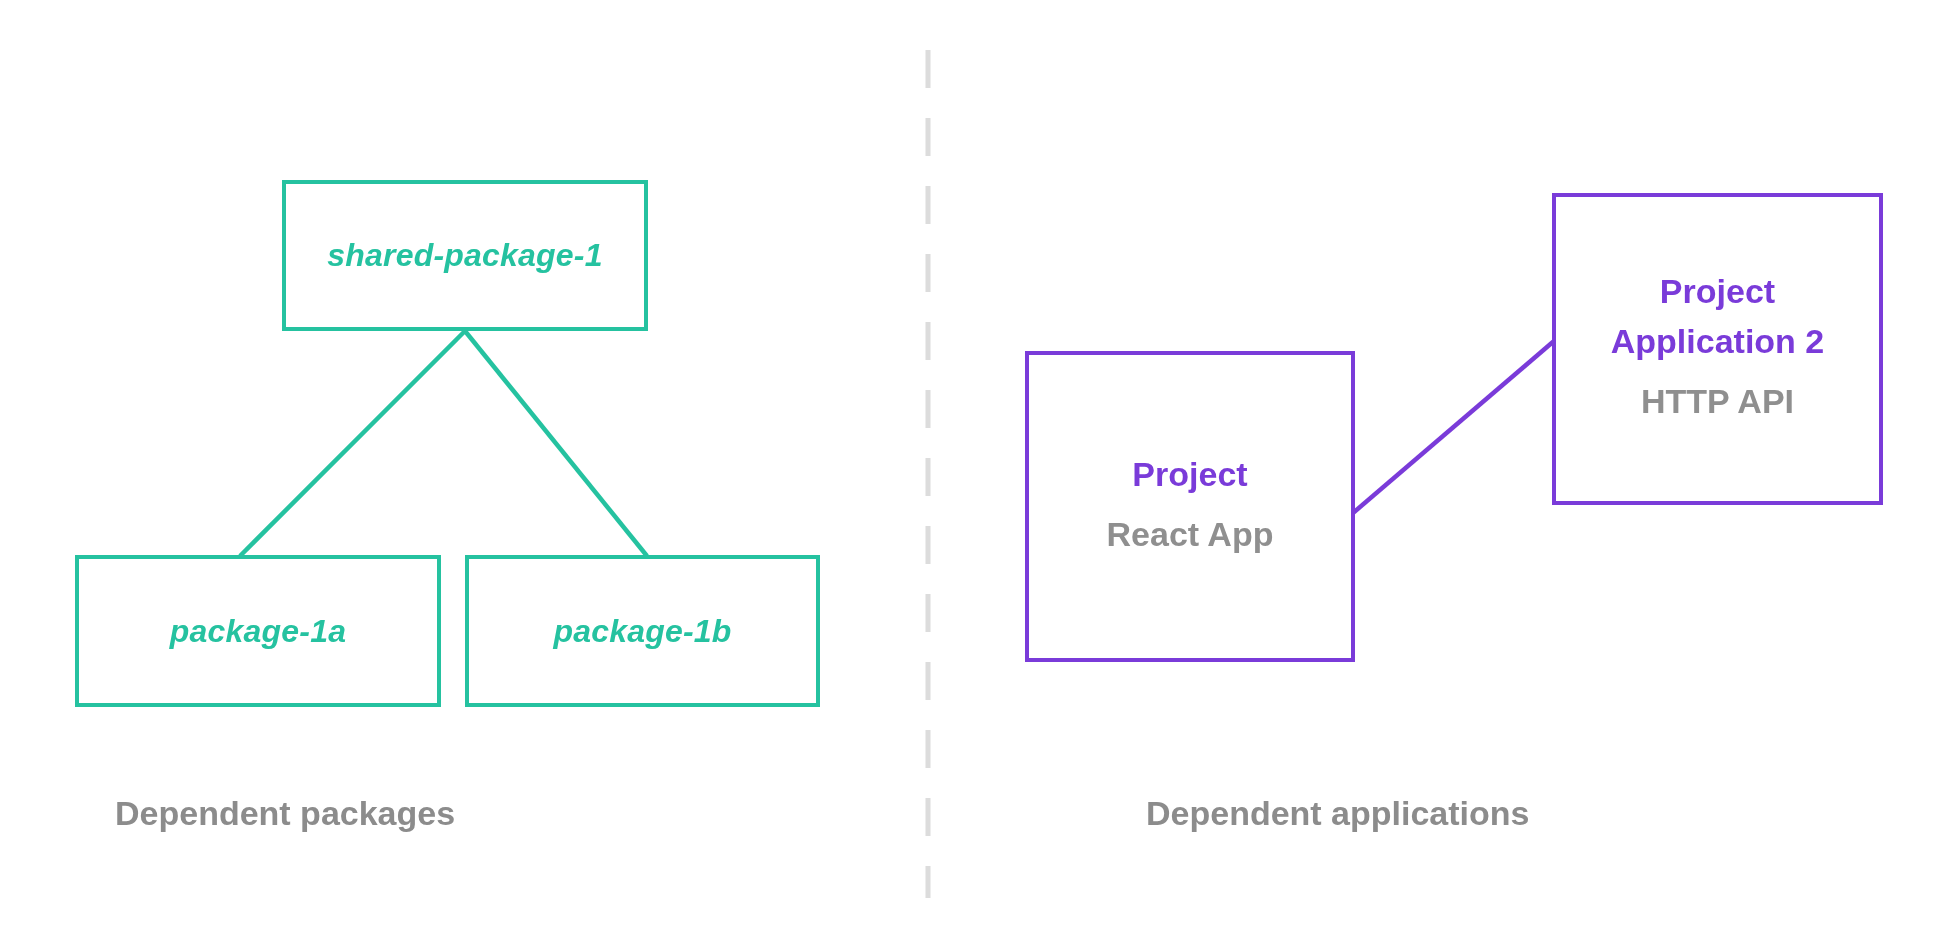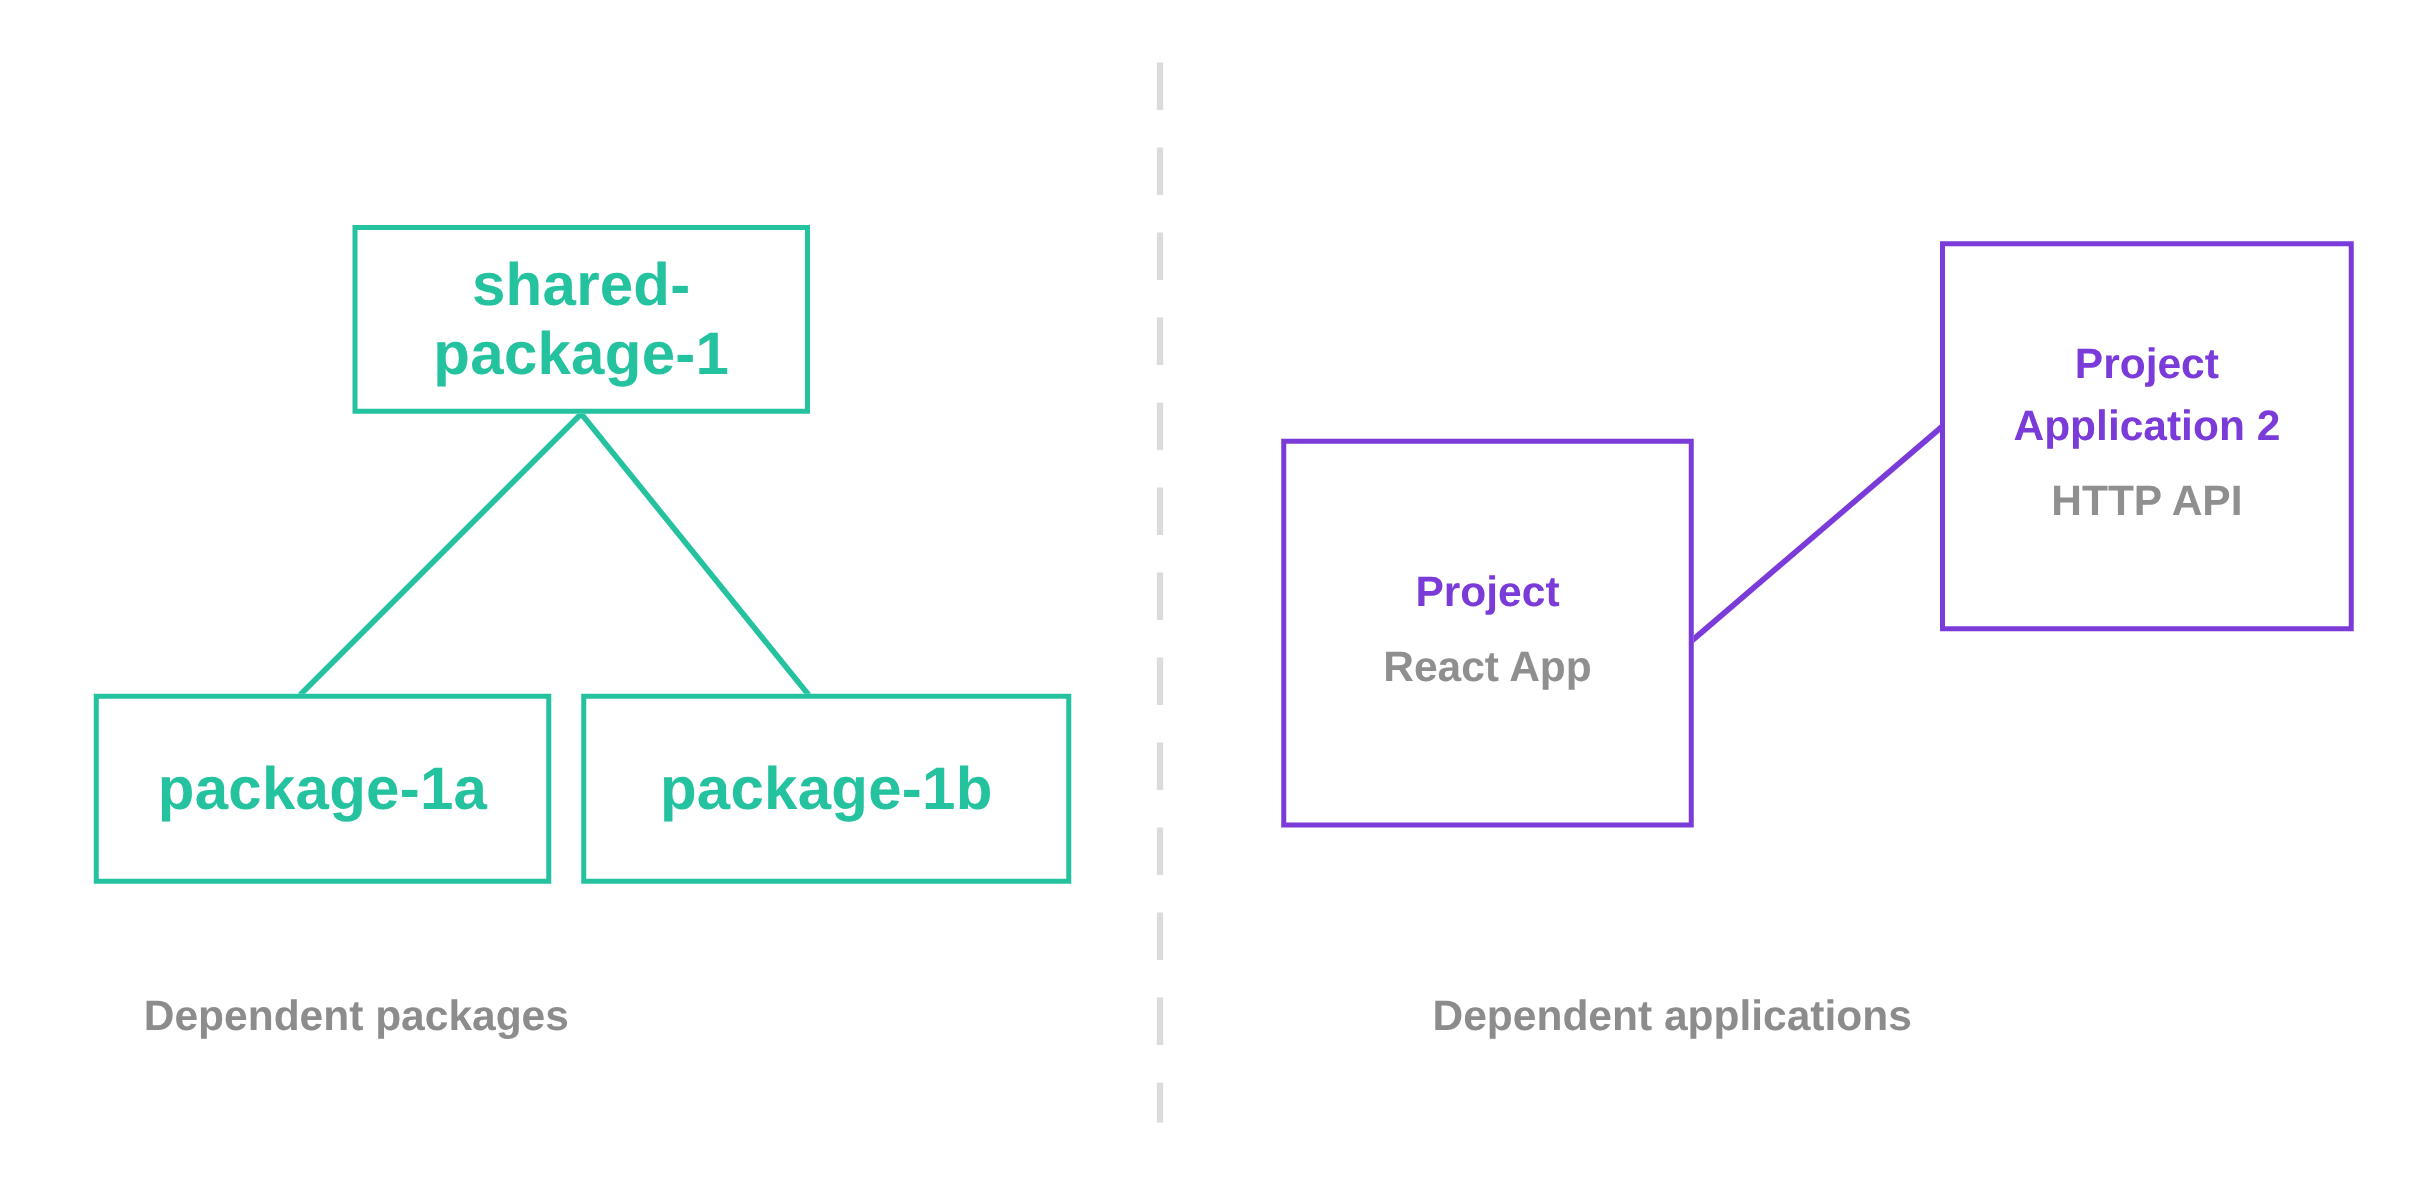--- a/index.html
+++ b/index.html
@@ -29,23 +29,24 @@
     flex-direction: column;
     align-items: center;
     justify-content: center;
     text-align: center;
   }
   .teal-node {
     border: 4px solid var(--color-teal, #25c2a0);
   }
   .teal-label {
     color: var(--color-teal, #25c2a0);
-    font-size: 48px;
+    font-size: 32px;
     font-weight: 700;
     letter-spacing: 0.2px;
+    font-style: italic;
   }
   .app-node {
     border: 4px solid var(--color-purple, #7a3bd9);
     padding-bottom: 11px;
   }
   .app-title {
     color: var(--color-purple, #7a3bd9);
     font-size: 34px;
     line-height: 50px;
     font-weight: 700;
@@ -78,21 +79,21 @@
   </svg>
 
   <div class="node teal-node" style="left:282px; top:180px; width:366px; height:151px;">
     <span class="teal-label">shared-package-1</span>
   </div>
 
   <div class="node teal-node" style="left:57px; top:555px; width:366px; height:152px;margin-left:18px;">
     <span class="teal-label">package-1a</span>
   </div>
 
-  <div class="node teal-node" style="left:465px; top:555px; width:392px; height:152px;">
+  <div class="node teal-node" style="left:465px; top:555px; width:355px; height:152px;">
     <span class="teal-label">package-1b</span>
   </div>
 
   <div class="caption" style="left:115px; top:793px; width:600px;">Dependent packages</div>
 
   <div class="node app-node" style="left:1025px; top:351px; width:330px; height:311px;">
     <div class="app-title">
       <div>Project</div>
     </div>
     <div class="app-subtitle">React App</div>

